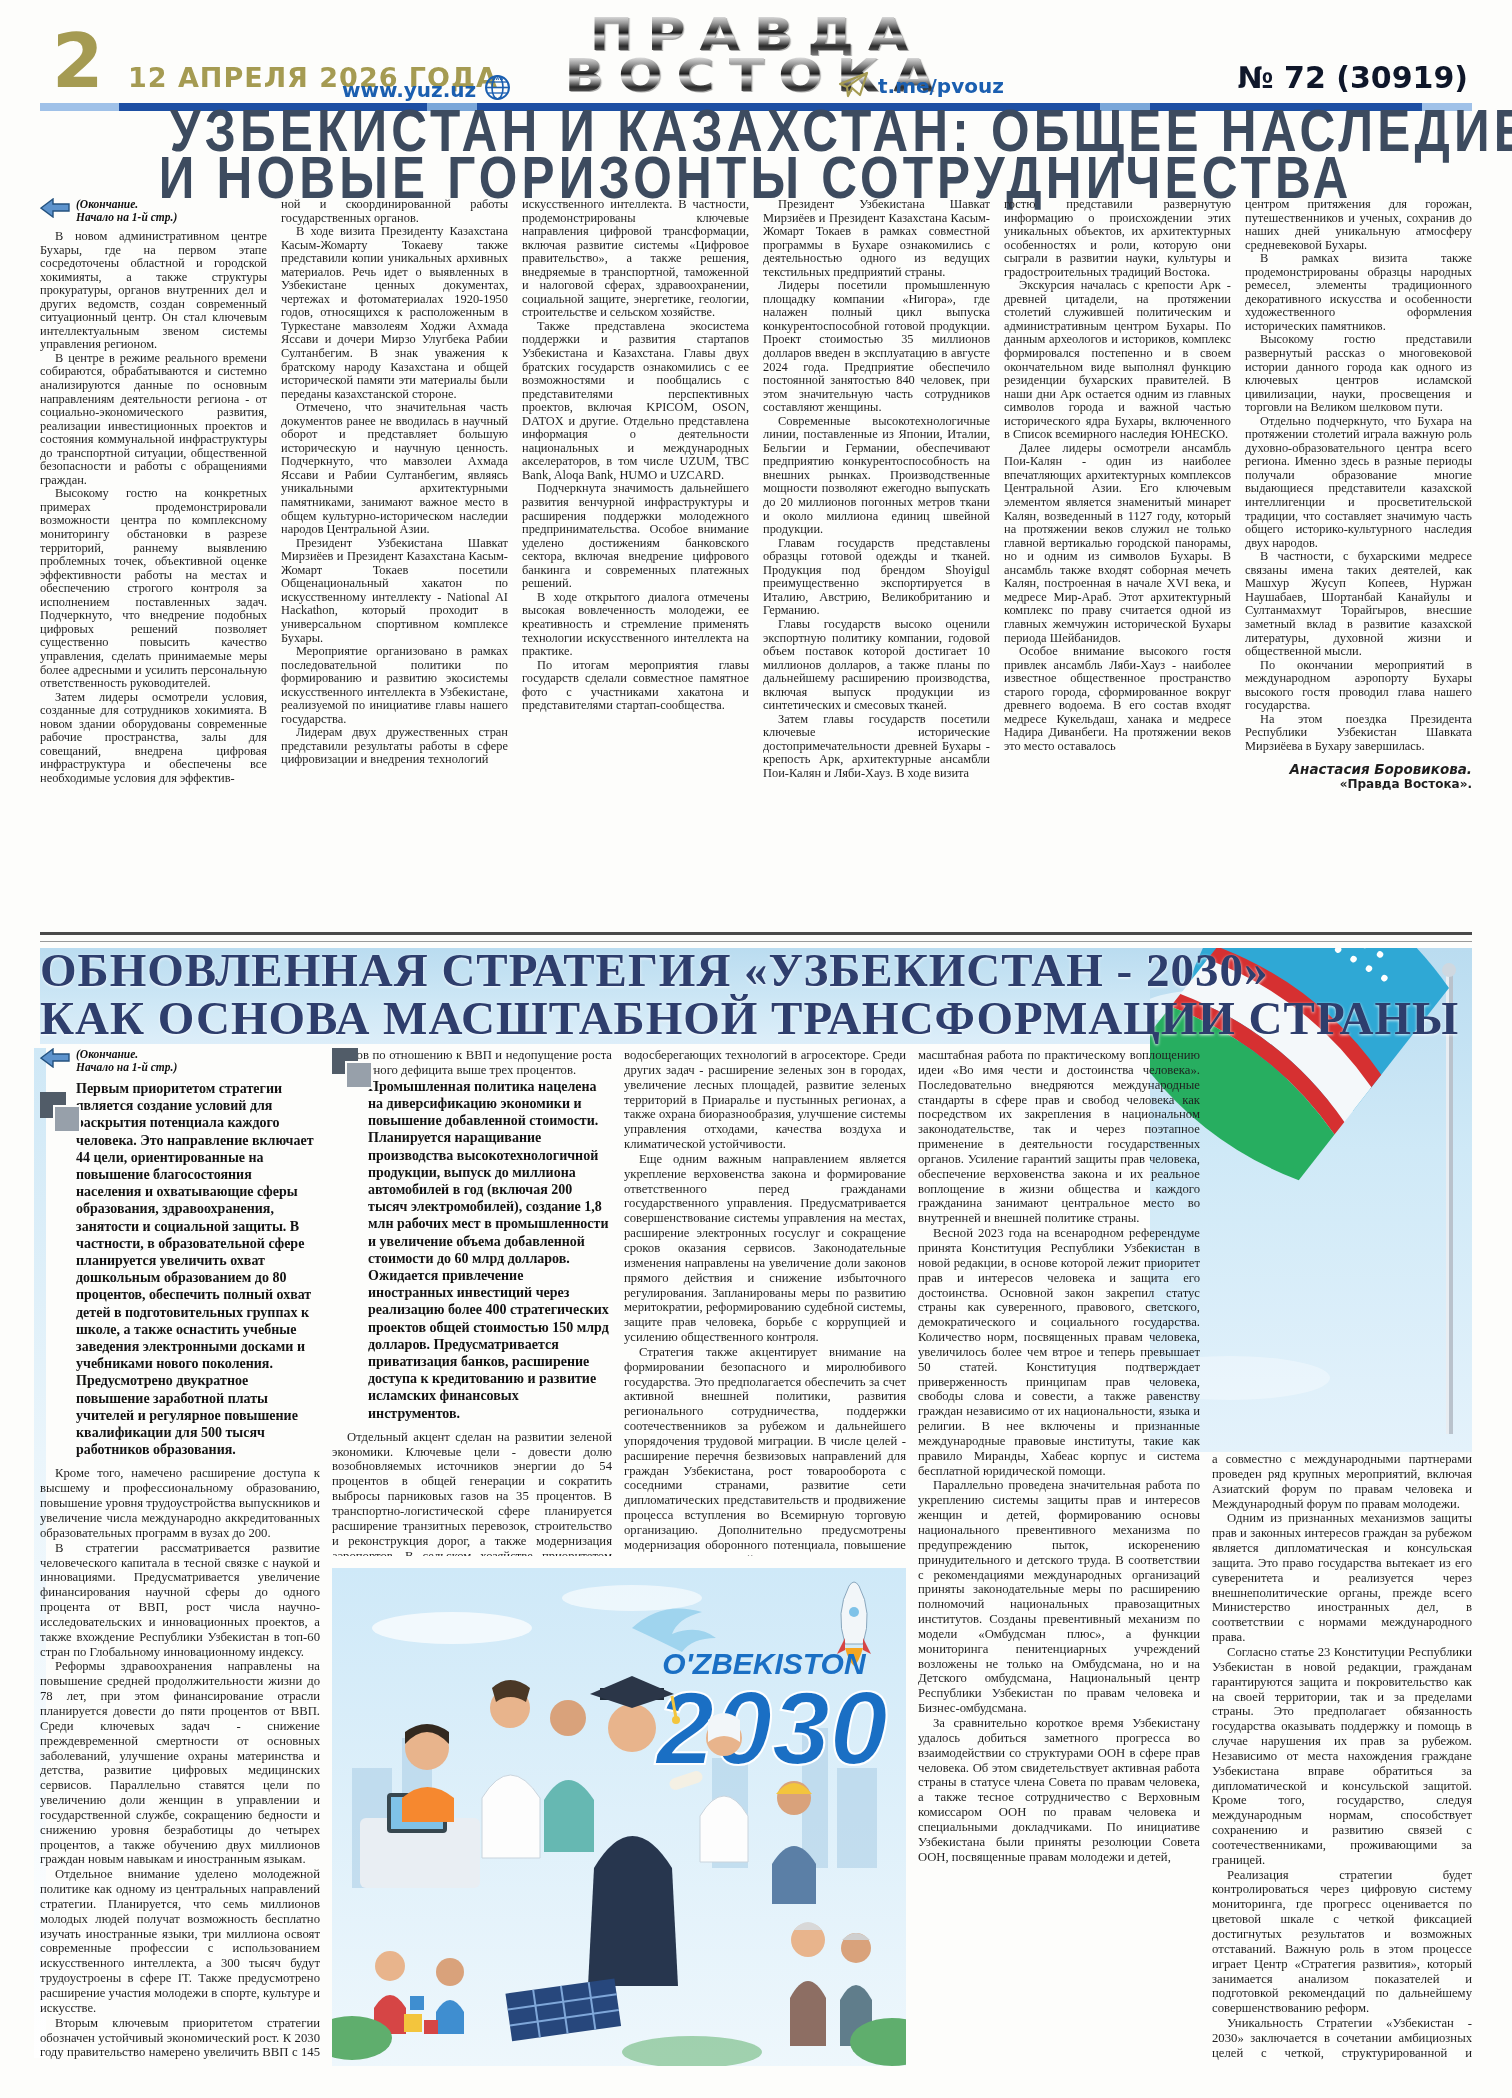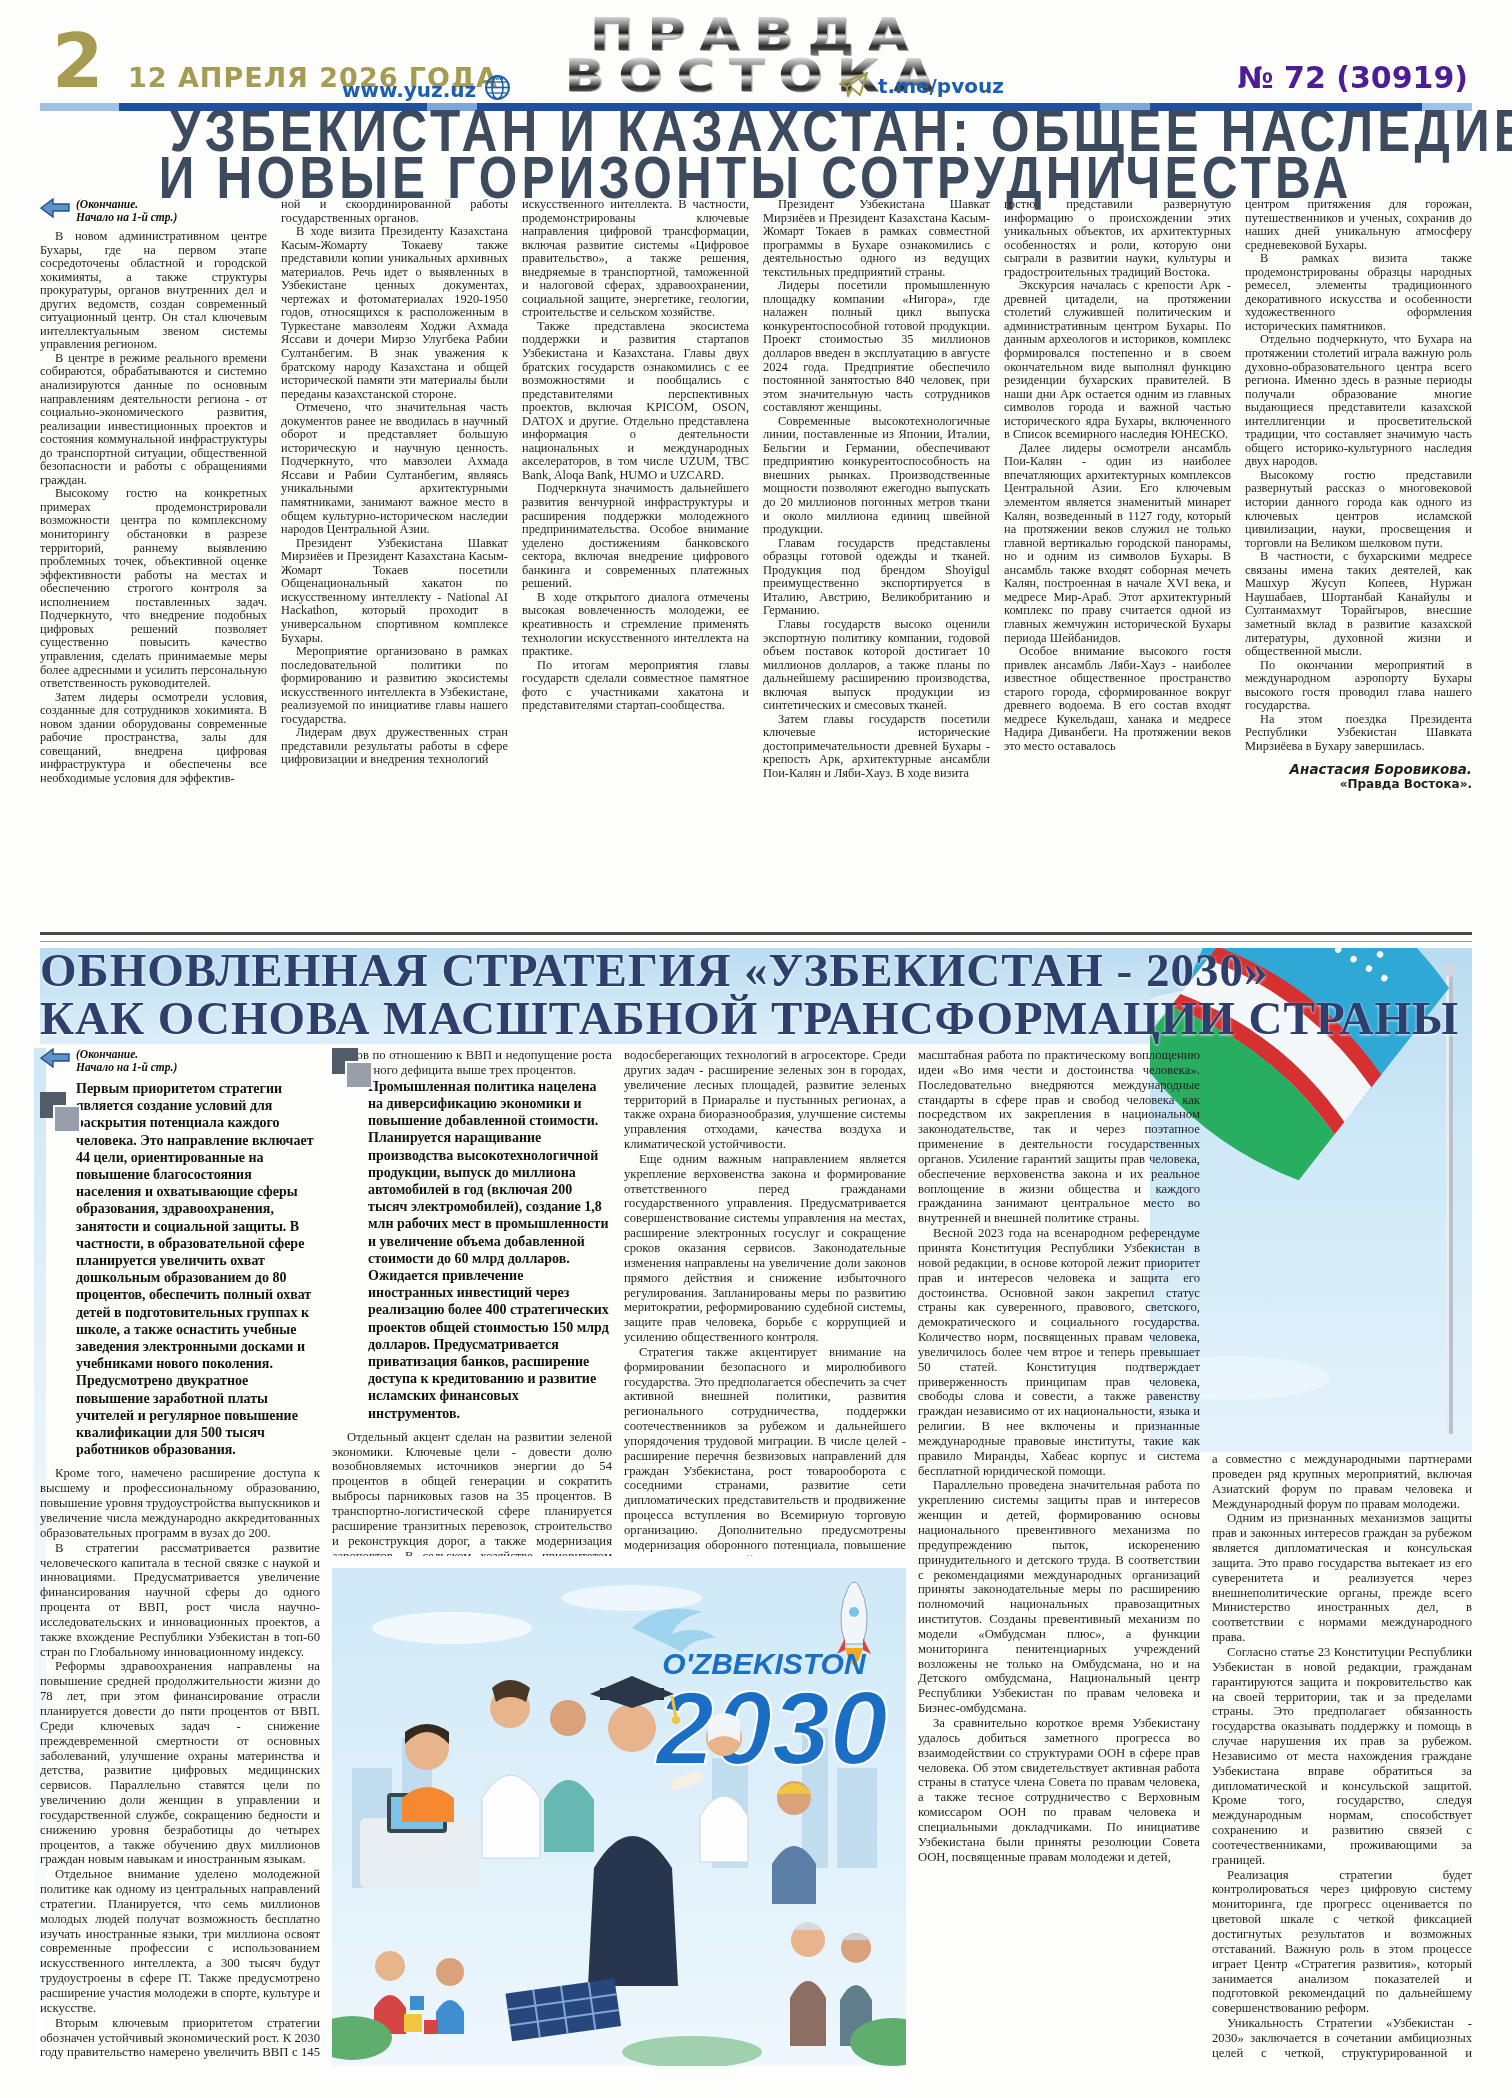--- a/index.html
+++ b/index.html
@@ -14,21 +14,21 @@
   .weblink{font-family:"DejaVu Sans",sans-serif;font-weight:800;font-size:20px;color:#1b5fb0;}
   .masthead{position:absolute;left:50%;top:14px;transform:translateX(-50%);text-align:center;}
   .mast-line{display:block;white-space:nowrap;font-family:"DejaVu Sans",sans-serif;font-weight:800;
      font-size:44px;line-height:41px;letter-spacing:12px;transform:scaleX(1.18);transform-origin:center;
      background:linear-gradient(180deg,#f5f5f5 0%,#9a9a9a 22%,#1c1c1c 46%,#e8e8e8 54%,#2a2a2a 78%,#777 100%);
      -webkit-background-clip:text;background-clip:text;color:transparent;
      filter:drop-shadow(1px 1px 0 #00000055);}
   .tggroup{position:absolute;left:838px;top:70px;display:flex;align-items:center;gap:8px;}
   .tglink{font-family:"DejaVu Sans",sans-serif;font-weight:800;font-size:20px;color:#1b5fb0;}
   .issue{position:absolute;right:44px;top:60px;font-family:"DejaVu Sans",sans-serif;
-         font-weight:800;font-size:30px;color:#4c1d95;}
+         font-weight:800;font-size:30px;color:#0f172a;}
   .toprule{position:absolute;left:40px;top:103px;width:1432px;height:8px;
      background:linear-gradient(90deg,#9fc1e8 0%,#9fc1e8 5.5%,#1d4fa3 5.5%,#1d4fa3 27%,
         #7aa7d9 27%,#7aa7d9 30.5%,#1d4fa3 30.5%,#1d4fa3 74%,#7aa7d9 74%,#7aa7d9 77.5%,
         #1d4fa3 77.5%,#1d4fa3 96.5%,#9fc1e8 96.5%,#9fc1e8 100%);}
   
   .head1{position:absolute;left:40px;top:108px;width:1432px;text-align:center;color:#3d4b5f;}
   .head1 .hl{display:inline-block;white-space:nowrap;font-family:"Liberation Sans",sans-serif;
      font-weight:800;font-size:59px;line-height:46px;letter-spacing:5px;
      transform:scaleX(0.84);transform-origin:center;}
   .cols1{position:absolute;left:40px;top:198px;width:1432px;height:728px;}
@@ -166,22 +166,22 @@
       </div>
     <div class="col c1-5">
         <p class="para cont">гостю представили развернутую информацию о происхождении этих уникальных объектов, их архитектурных особенностях и роли, которую они сыграли в развитии науки, культуры и градостроительных традиций Востока.</p>
         <p class="para">Экскурсия началась с крепости Арк - древней цитадели, на протяжении столетий служившей политическим и административным центром Бухары. По данным археологов и историков, комплекс формировался постепенно и в своем окончательном виде выполнял функцию резиденции бухарских правителей. В наши дни Арк остается одним из главных символов города и важной частью исторического ядра Бухары, включенного в Список всемирного наследия ЮНЕСКО.</p>
         <p class="para">Далее лидеры осмотрели ансамбль Пои-Калян - один из наиболее впечатляющих архитектурных комплексов Центральной Азии. Его ключевым элементом является знаменитый минарет Калян, возведенный в 1127 году, который на протяжении веков служил не только главной вертикалью городской панорамы, но и одним из символов Бухары. В ансамбль также входят соборная мечеть Калян, построенная в начале XVI века, и медресе Мир-Араб. Этот архитектурный комплекс по праву считается одной из главных жемчужин исторической Бухары периода Шейбанидов.</p>
         <p class="para">Особое внимание высокого гостя привлек ансамбль Ляби-Хауз - наиболее известное общественное пространство старого города, сформированное вокруг древнего водоема. В его состав входят медресе Кукельдаш, ханака и медресе Надира Диванбеги. На протяжении веков это место оставалось</p>
       </div>
     <div class="col c1-6">
         <p class="para cont">центром притяжения для горожан, путешественников и ученых, сохранив до наших дней уникальную атмосферу средневековой Бухары.</p>
         <p class="para">В рамках визита также продемонстрированы образцы народных ремесел, элементы традиционного декоративного искусства и особенности художественного оформления исторических памятников.</p>
+        <p class="para">Высокому гостю представили развернутый рассказ о многовековой истории данного города как одного из ключевых центров исламской цивилизации, науки, просвещения и торговли на Великом шелковом пути.</p>
         <p class="para">Отдельно подчеркнуто, что Бухара на протяжении столетий играла важную роль духовно-образовательного центра всего региона. Именно здесь в разные периоды получали образование многие выдающиеся представители казахской интеллигенции и просветительской традиции, что составляет значимую часть общего историко-культурного наследия двух народов.</p>
-        <p class="para">Высокому гостю представили развернутый рассказ о многовековой истории данного города как одного из ключевых центров исламской цивилизации, науки, просвещения и торговли на Великом шелковом пути.</p>
         <p class="para">В частности, с бухарскими медресе связаны имена таких деятелей, как Машхур Жусуп Копеев, Нуржан Наушабаев, Шортанбай Канайулы и Султанмахмут Торайгыров, внесшие заметный вклад в развитие казахской литературы, духовной жизни и общественной мысли.</p>
         <p class="para">По окончании мероприятий в международном аэропорту Бухары высокого гостя проводил глава нашего государства.</p>
         <p class="para">На этом поездка Президента Республики Узбекистан Шавката Мирзиёева в Бухару завершилась.</p>
         <p class="para byline">Анастасия Боровикова.</p>
         <p class="para byline-sub">«Правда Востока».</p>
       </div>
   </div>
 
   <div class="divider"></div>
 

